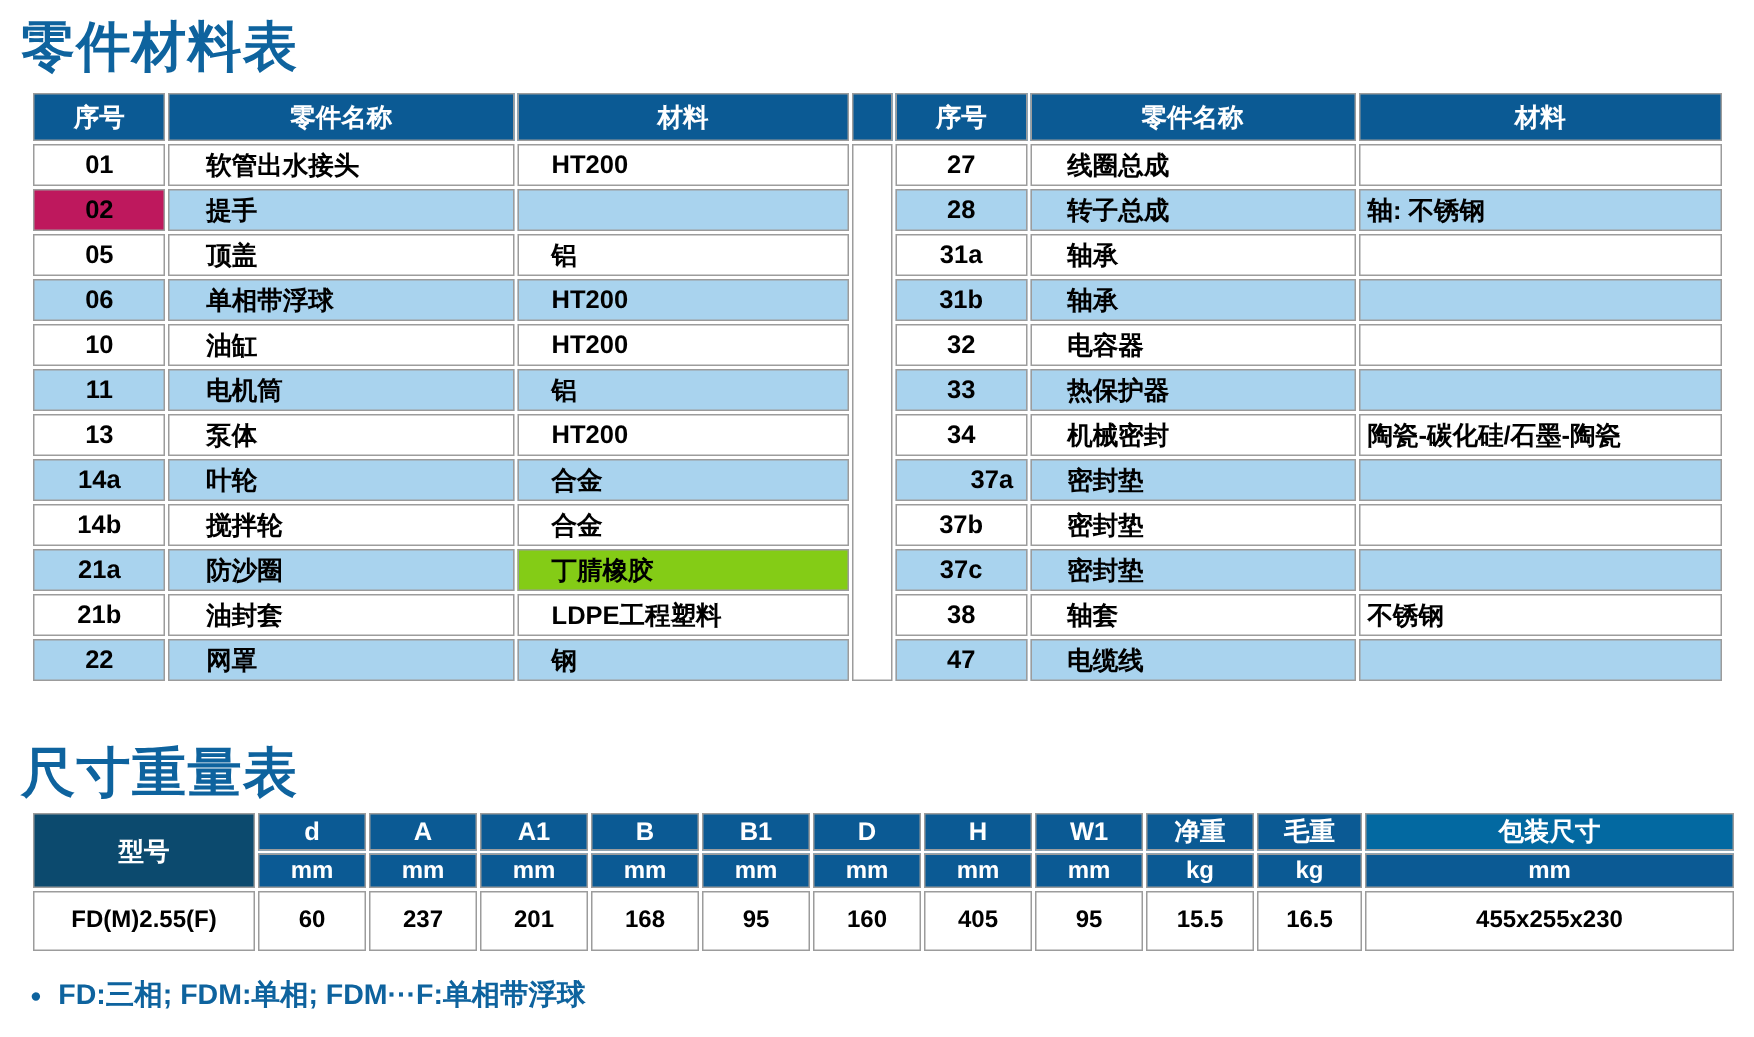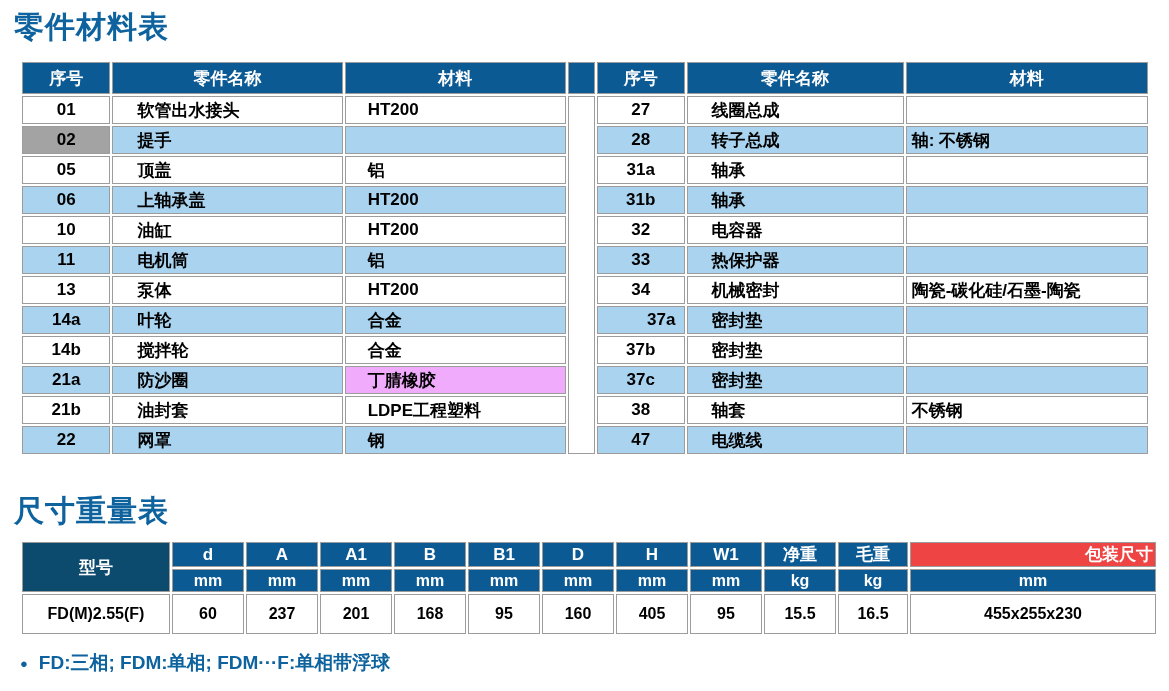--- a/index.html
+++ b/index.html
@@ -7,21 +7,21 @@
   body {
     width: 1169px; height: 691px;
     background: #ffffff;
     position: relative;
     font-family: "Liberation Sans", "DejaVu Sans", sans-serif;
     overflow: hidden;
   }
   .section-title {
     position: absolute;
     margin: 0; padding: 0;
-    font-size: 30px;
+    font-size: 36px;
     font-weight: bold;
     letter-spacing: 1px;
     font-family: Liberation Mono, monospace;
   }
   #parts-title { left: 14px; top: 7px; }
   #dims-title  { left: 14px; top: 491px; }
 
   table.sheet {
     border-collapse: separate;
     border-spacing: 2px;
@@ -109,38 +109,38 @@
       <tr>
         <td class="no">01</td>
         <td class="name">软管出水接头</td>
         <td class="matL">HT200</td>
         <td class="spacer-body" rowspan="12"></td>
         <td class="no">27</td>
         <td class="name">线圈总成</td>
         <td class="matR"></td>
       </tr>
       <tr>
-        <td class="no" style="background: #a3a3a3;">02</td>
+        <td class="no" style="background: #be185d;">02</td>
         <td class="name" style="background: rgb(169, 211, 238);">提手</td>
         <td class="matL" style="background: rgb(169, 211, 238);"></td>
         <td class="no" style="background: rgb(169, 211, 238);">28</td>
         <td class="name" style="background: rgb(169, 211, 238);">转子总成</td>
         <td class="matR" style="background: rgb(169, 211, 238);">轴: 不锈钢</td>
       </tr>
       <tr>
         <td class="no">05</td>
         <td class="name">顶盖</td>
         <td class="matL">铝</td>
         <td class="no">31a</td>
         <td class="name">轴承</td>
         <td class="matR"></td>
       </tr>
       <tr>
         <td class="no" style="background: rgb(169, 211, 238);">06</td>
-        <td class="name" style="background: rgb(169, 211, 238);">上轴承盖</td>
+        <td class="name" style="background: rgb(169, 211, 238);">单相带浮球</td>
         <td class="matL" style="background: rgb(169, 211, 238);">HT200</td>
         <td class="no" style="background: rgb(169, 211, 238);">31b</td>
         <td class="name" style="background: rgb(169, 211, 238);">轴承</td>
         <td class="matR" style="background: rgb(169, 211, 238);"></td>
       </tr>
       <tr>
         <td class="no">10</td>
         <td class="name">油缸</td>
         <td class="matL">HT200</td>
         <td class="no">32</td>
@@ -175,21 +175,21 @@
         <td class="no">14b</td>
         <td class="name">搅拌轮</td>
         <td class="matL">合金</td>
         <td class="no">37b</td>
         <td class="name">密封垫</td>
         <td class="matR"></td>
       </tr>
       <tr>
         <td class="no" style="background: rgb(169, 211, 238);">21a</td>
         <td class="name" style="background: rgb(169, 211, 238);">防沙圈</td>
-        <td class="matL" style="background: #f0abfc;">丁腈橡胶</td>
+        <td class="matL" style="background: #84cc16;">丁腈橡胶</td>
         <td class="no" style="background: rgb(169, 211, 238);">37c</td>
         <td class="name" style="background: rgb(169, 211, 238);">密封垫</td>
         <td class="matR" style="background: rgb(169, 211, 238);"></td>
       </tr>
       <tr>
         <td class="no">21b</td>
         <td class="name">油封套</td>
         <td class="matL">LDPE工程塑料</td>
         <td class="no">38</td>
         <td class="name">轴套</td>
@@ -229,21 +229,21 @@
         <th class="head" style="background: rgb(11, 90, 148);">d</th>
         <th class="head" style="background: rgb(11, 90, 148);">A</th>
         <th class="head" style="background: rgb(11, 90, 148);">A1</th>
         <th class="head" style="background: rgb(11, 90, 148);">B</th>
         <th class="head" style="background: rgb(11, 90, 148);">B1</th>
         <th class="head" style="background: rgb(11, 90, 148);">D</th>
         <th class="head" style="background: rgb(11, 90, 148);">H</th>
         <th class="head" style="background: rgb(11, 90, 148);">W1</th>
         <th class="head" style="background: rgb(11, 90, 148); margin-top: 26px;">净重</th>
         <th class="head" style="background: rgb(11, 90, 148);">毛重</th>
-        <th class="head" style="background: #ef4444; text-align: right;">包装尺寸</th>
+        <th class="head" style="background: #0369a1;">包装尺寸</th>
       </tr>
       <tr>
         <th class="head unit" style="background: rgb(11, 90, 148);">mm</th>
         <th class="head unit" style="background: rgb(11, 90, 148);">mm</th>
         <th class="head unit" style="background: rgb(11, 90, 148);">mm</th>
         <th class="head unit" style="background: rgb(11, 90, 148);">mm</th>
         <th class="head unit" style="background: rgb(11, 90, 148);">mm</th>
         <th class="head unit" style="background: rgb(11, 90, 148);">mm</th>
         <th class="head unit" style="background: rgb(11, 90, 148);">mm</th>
         <th class="head unit" style="background: rgb(11, 90, 148);">mm</th>

